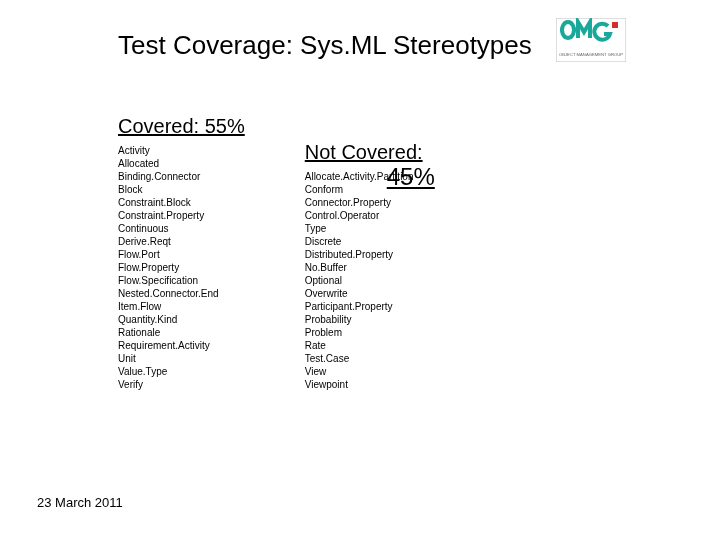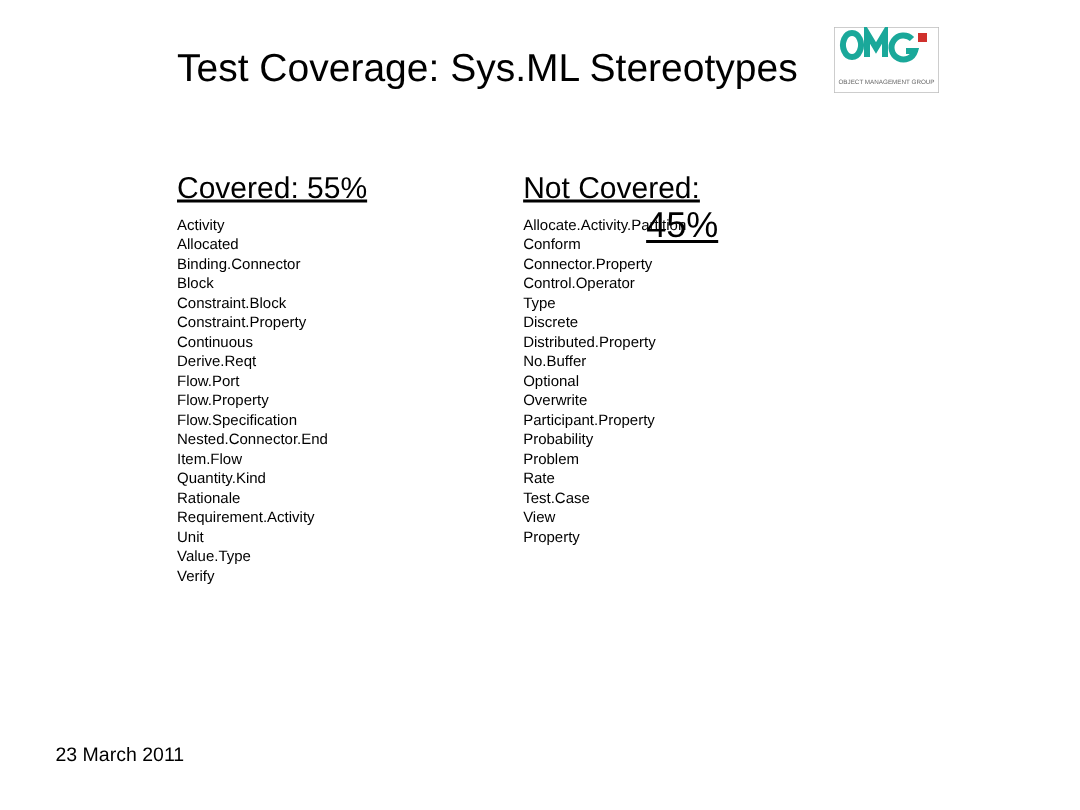--- a/index.html
+++ b/index.html
@@ -1,20 +1,20 @@
 <!DOCTYPE html>
 <html><head>
 <meta charset="utf-8">
 <style>
   * { margin: 0; padding: 0; box-sizing: border-box; }
   html, body { width: 720px; height: 540px; background: #ffffff; font-family: Arial, Helvetica, sans-serif; color: #000; }
   .slide { position: relative; width: 640px; height: 540px; }
   .title { position: absolute; top: 30px; left: 118px; font-size: 26px; font-weight: 400; }
   .logo { position: absolute; top: 18px; right: 14px; }
-  .columns { position: absolute; top: 115px; left: 118px; right: 30px; display: flex; gap: 104px; }
+  .columns { position: absolute; top: 115px; left: 118px; right: 30px; display: flex; gap: 60px; align-items: flex-end; }
   .col { display: flex; flex-direction: column; }
   .col-heading { font-size: 20px; text-decoration: underline; margin-bottom: 6px; white-space: nowrap; }
   .col-heading.right { position: relative; }
   .heading-line2 {
     position: absolute;
     top: 22px;
     left: 82px;
     font-size: 24px;
     text-decoration: underline;
     z-index: 1;
@@ -90,21 +90,21 @@
           <div class="item">Distributed.Property</div>
           <div class="item">No.Buffer</div>
           <div class="item">Optional</div>
           <div class="item">Overwrite</div>
           <div class="item">Participant.Property</div>
           <div class="item">Probability</div>
           <div class="item">Problem</div>
           <div class="item">Rate</div>
           <div class="item">Test.Case</div>
           <div class="item">View</div>
-          <div class="item">Property</div>
+          <div class="item">Viewpoint</div>
         </div>
     </div>
 
   </div>
 
   <div class="date">23 March 2011</div>
 
 </div>
 
 </body></html>

